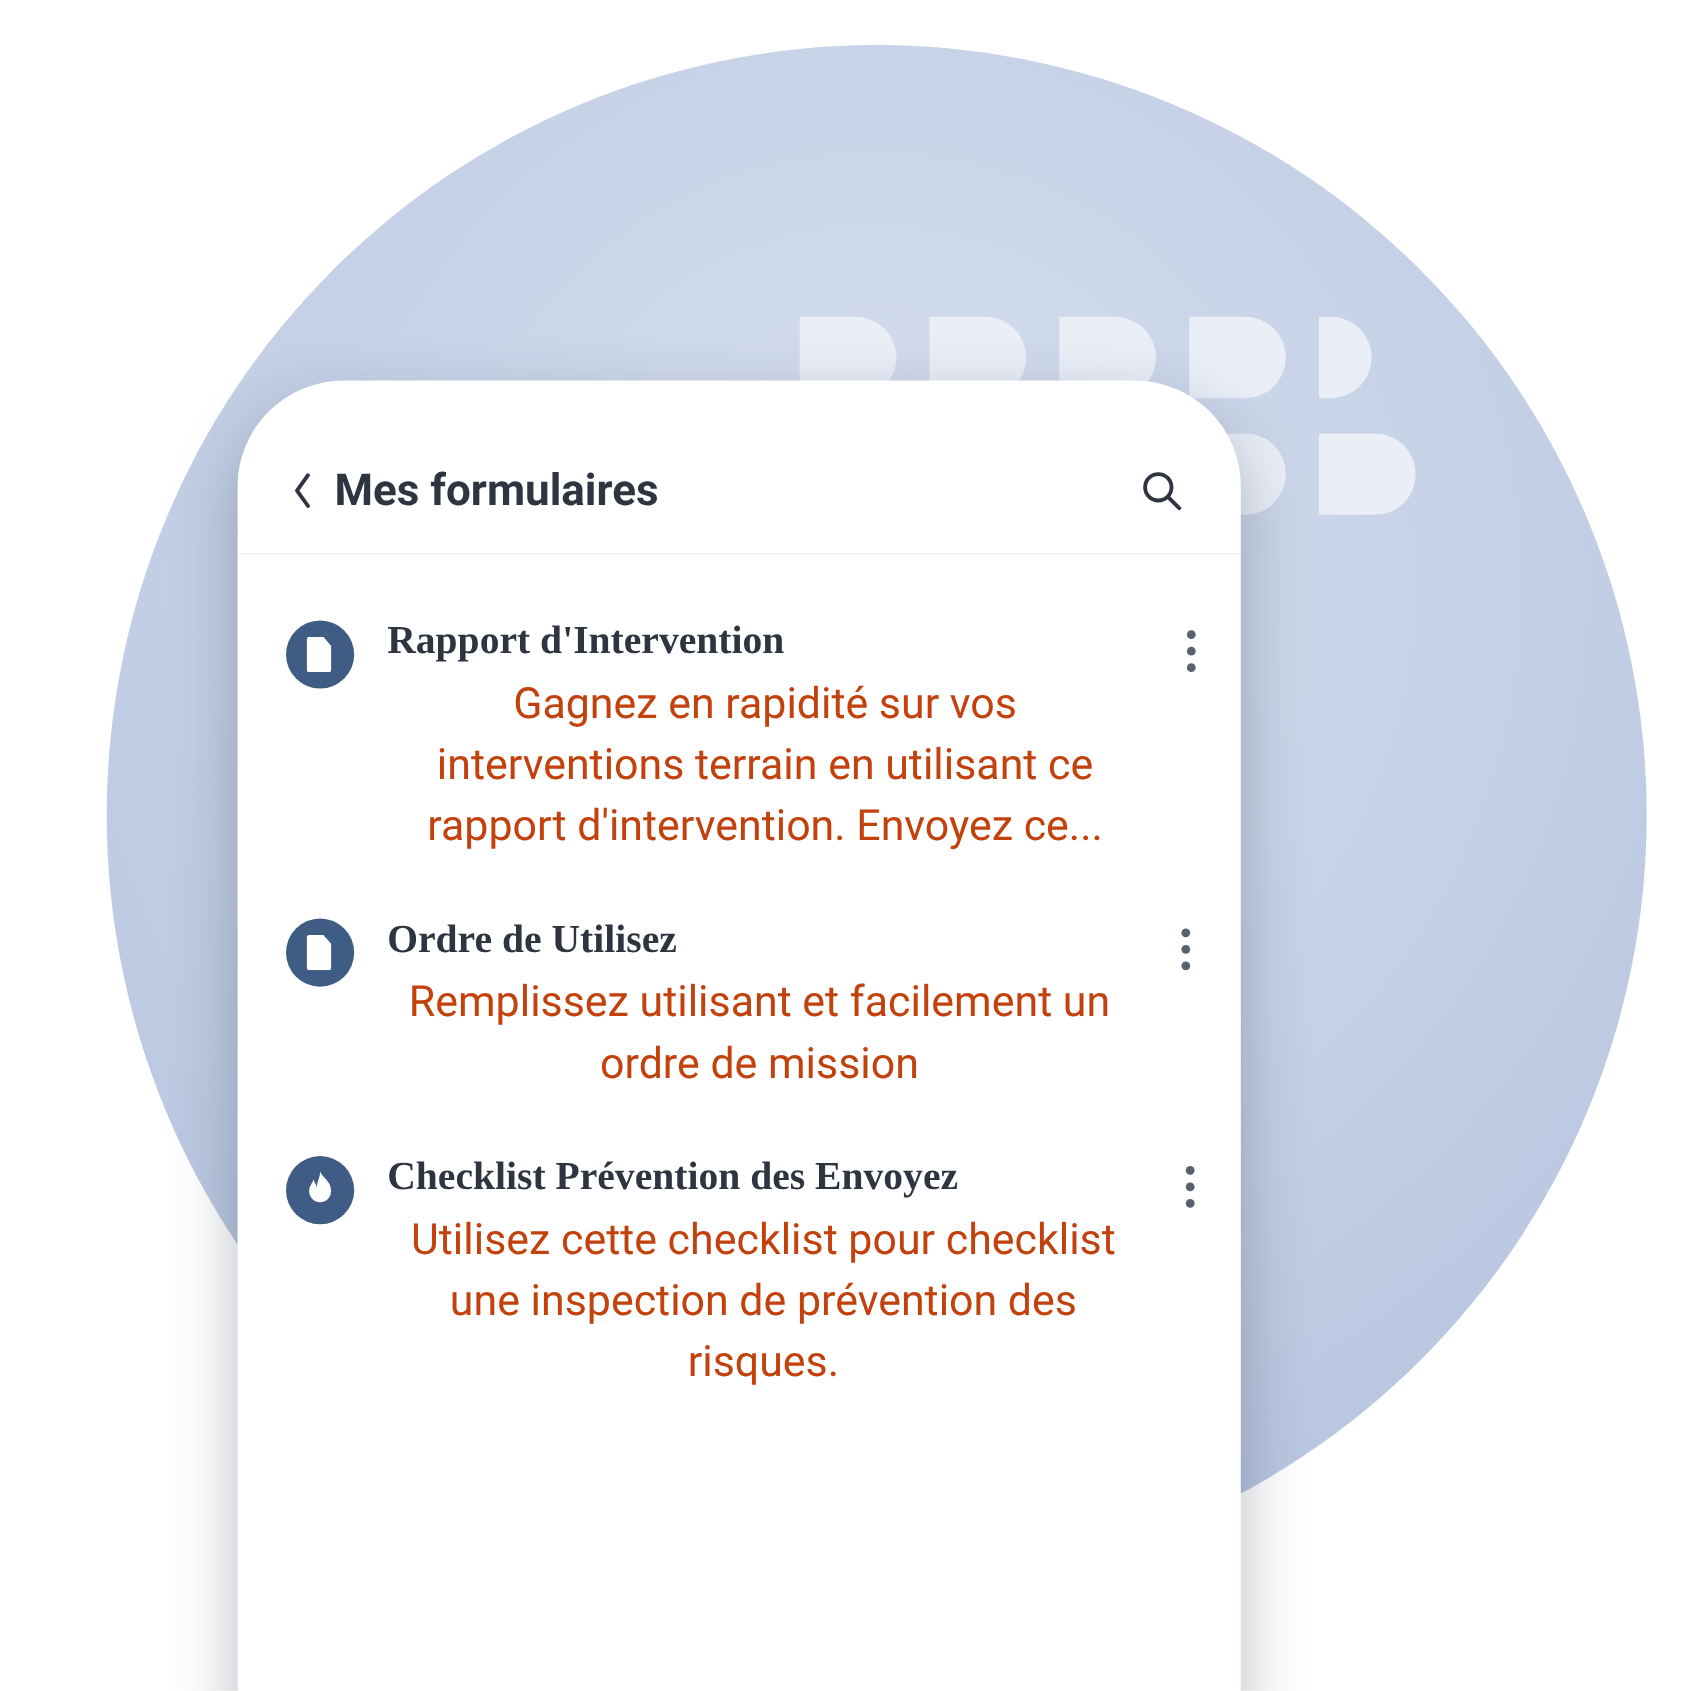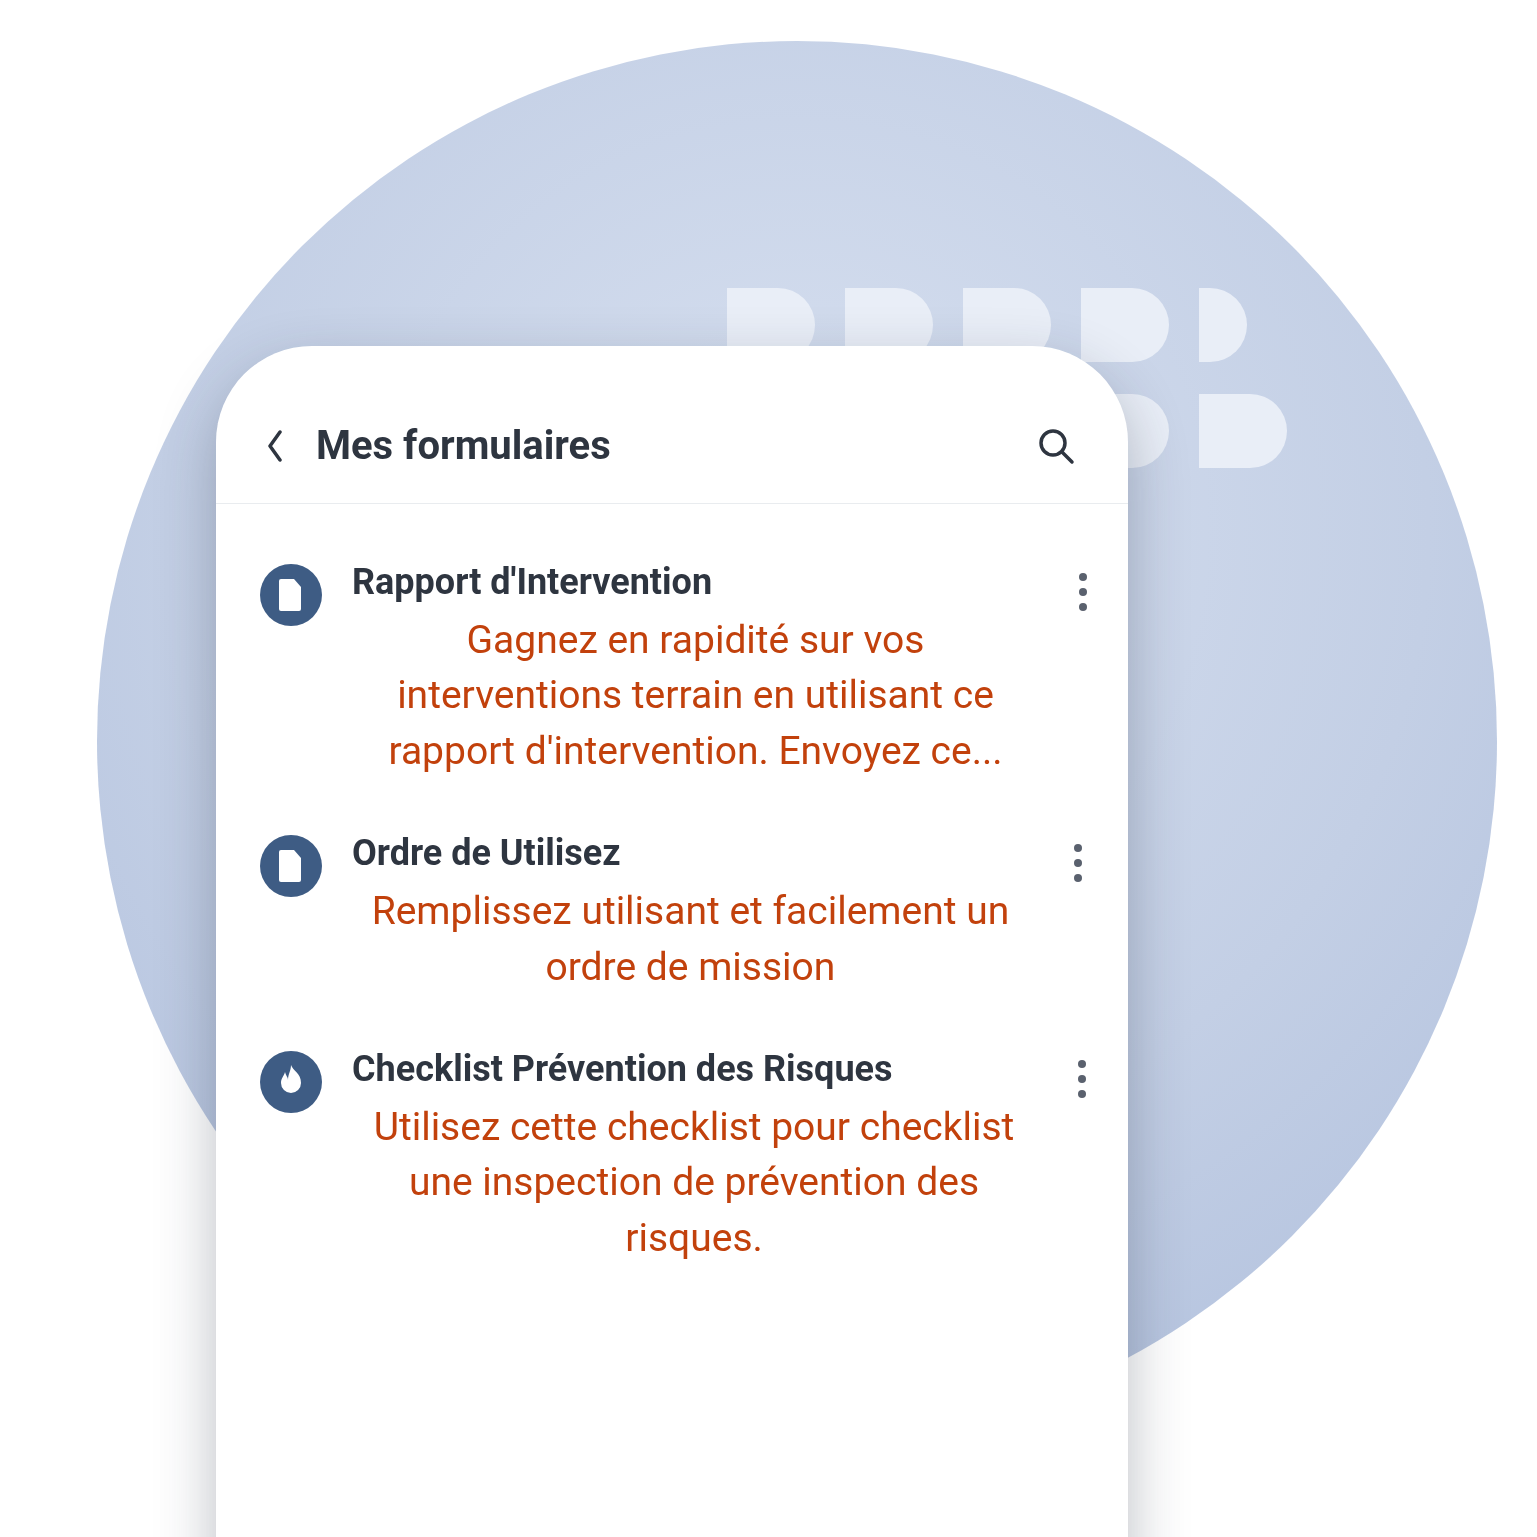--- a/index.html
+++ b/index.html
@@ -39,41 +39,41 @@
       width:912px; height:1260px;
       background:#ffffff;
       border-radius:96px 96px 0 0;
       box-shadow:0 24px 60px rgba(30,40,60,.30);
       overflow:hidden;
     }
     .header {
       display:flex; align-items:center;
       padding:76px 52px 34px 50px;
       border-bottom:1px solid #e9ecef;
-      gap:32px;
+      gap:20px;
     }
     .back { width:18px; height:32px; display:flex; align-items:center; }
     .back svg { width:18px; height:32px; }
     .title {
       font-size:40px; font-weight:700; color:#2e3540;
       flex:1 1 auto;
     }
     .search { width:40px; height:40px; }
     .list { padding:56px 38px 0 44px; display:flex; flex-direction:column; gap:52px; }
     .row { display:flex; align-items:flex-start; gap:30px; }
     .avatar {
       width:62px; height:62px; border-radius:50%;
       background:#3e5c84; flex:0 0 auto;
       display:flex; align-items:center; justify-content:center;
       margin-top:4px;
     }
     .avatar svg { width:28px; height:32px; }
     .avatar.fire svg { width:28px; height:34px; }
     .content { flex:1 1 auto; padding-right:8px; }
-    .item-title { font-size:36px; font-weight:700; color:#2e3540; margin-bottom:8px; line-height:1.25; }
+    .item-title { font-size:36px; font-weight:700; color:#2e3540; margin-bottom:8px; line-height:1.25;font-family:Liberation Serif, serif; }
     .item-desc  { font-size:39px; color:#c2410c; line-height:1.42;text-align:center; }
     .more { width:32px; height:44px; display:flex; flex-direction:column; align-items:center; justify-content:center; gap:7px; margin-top:10px; }
     .more span { width:8px; height:8px; border-radius:50%; background:#5a616e; }
   </style>
 </head>
 <body>
 
 <div class="bg-circle"></div>
 
 <div class="deco-shapes">
@@ -146,21 +146,21 @@
       </div>
     </div>
 
     <div class="row">
       <div class="avatar fire">
         <svg viewBox="0 0 28 34">
           <path d="M14 0 c2 6 10 8 10 18 a10 10 0 0 1 -20 0 c0 -5 3 -7 4 -11 c1 4 3 5 3 8 c0 -6 3 -9 3 -15 z" fill="#ffffff"></path>
         </svg>
       </div>
       <div class="content">
-        <div class="item-title">Checklist Prévention des Risques</div>
+        <div class="item-title">Checklist Prévention des Envoyez</div>
         <div class="item-desc">Utilisez cette checklist pour checklist une inspection de prévention des risques.</div>
       </div>
       <div class="more">
         <span></span>
           <span></span>
           <span></span>
       </div>
     </div>
 
   </div>

